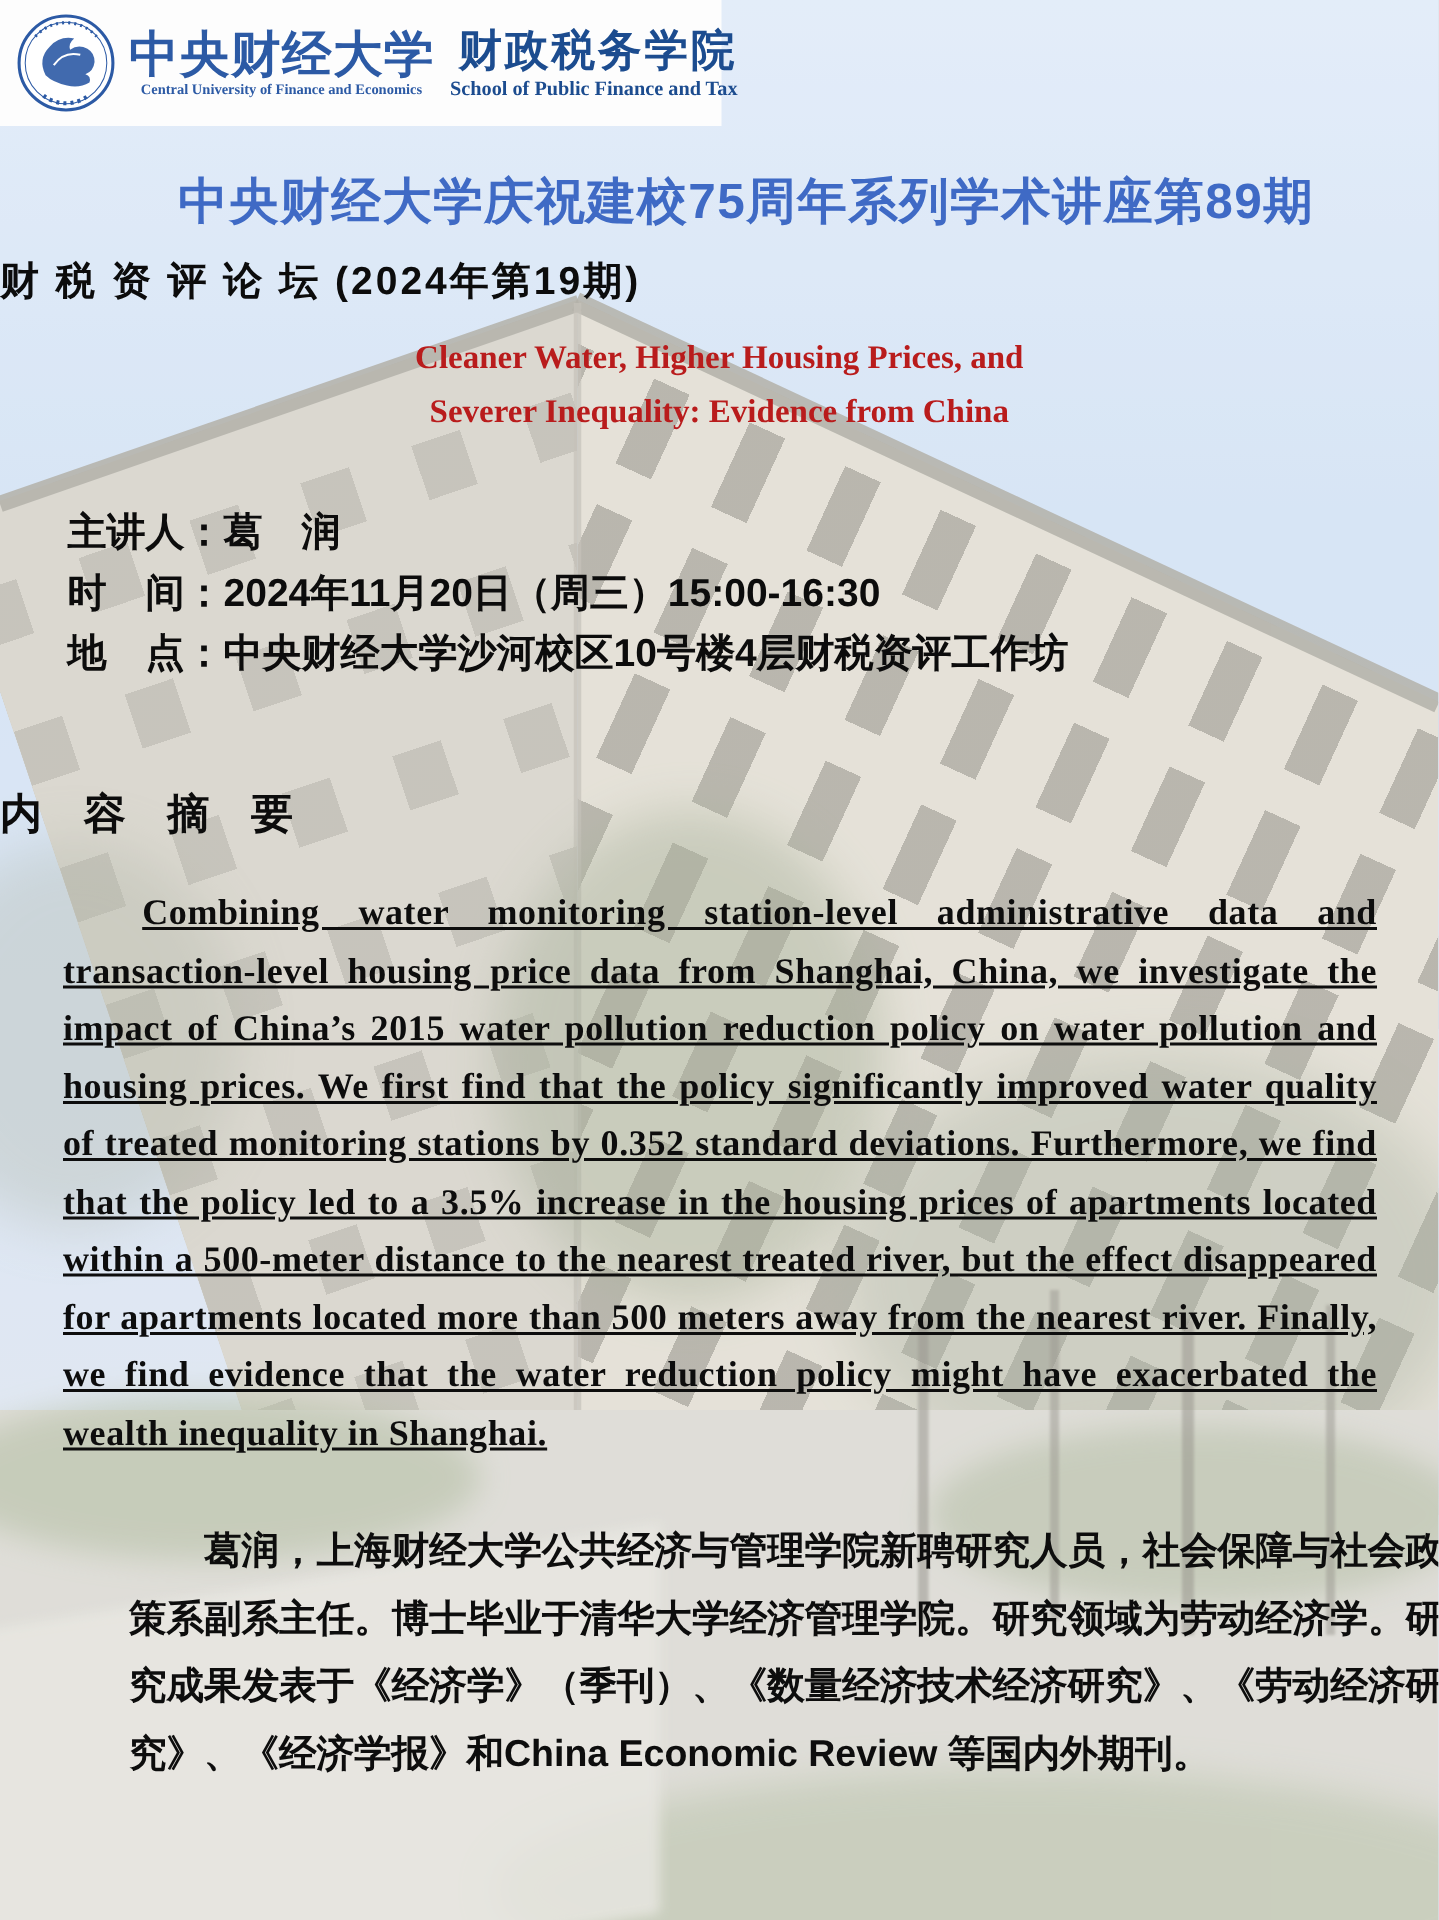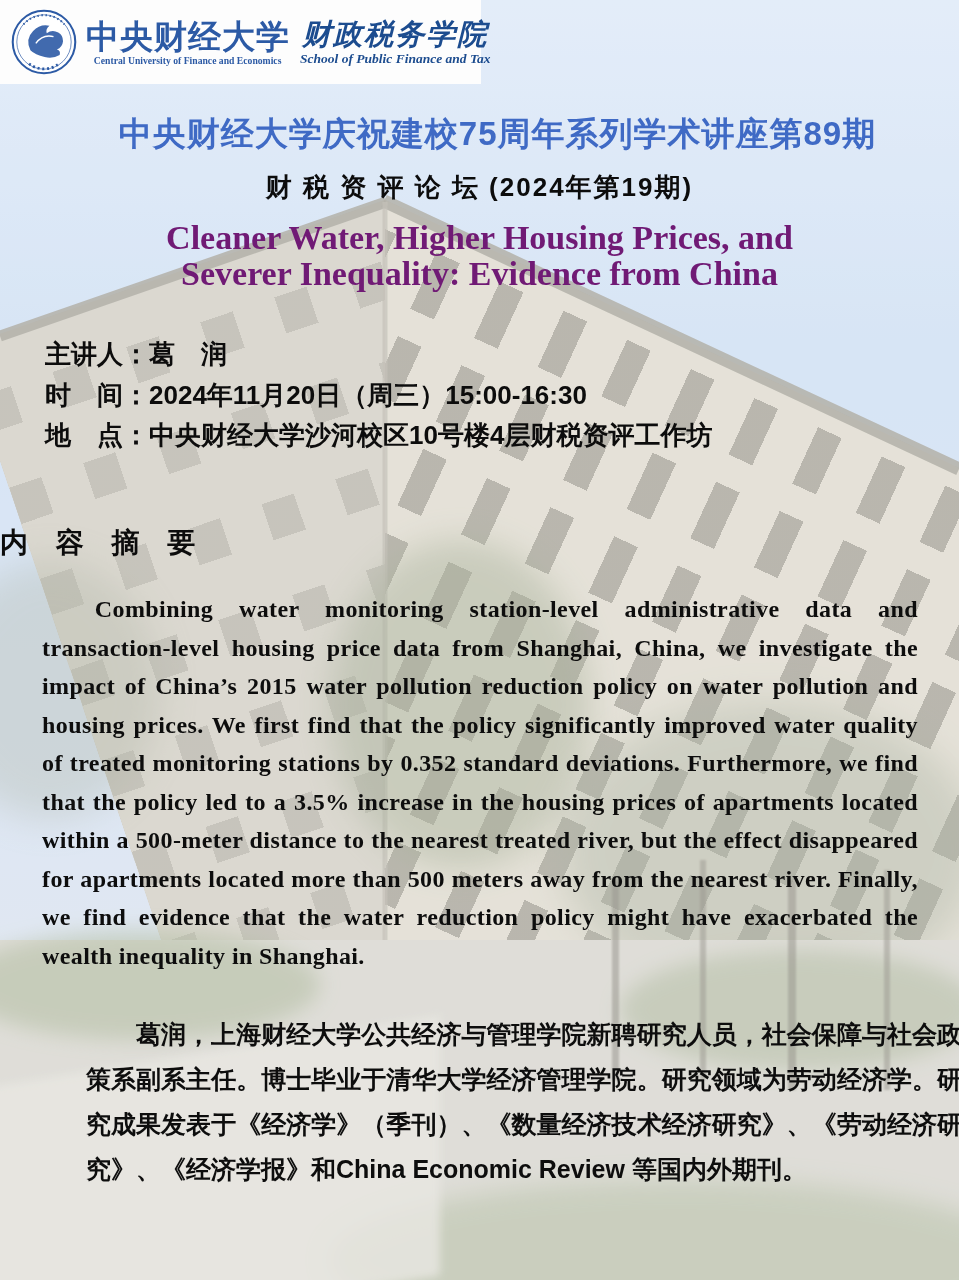--- a/index.html
+++ b/index.html
@@ -50,59 +50,59 @@
   .uni-block{ margin-left:8px; width:196px; text-align:center; }
   .uni-cn{
     color:#2c5aa5; font-size:33px; font-weight:bold; letter-spacing:1px;
     font-family:"Liberation Serif", serif; white-space:nowrap; line-height:36px;
   }
   .uni-en{
     color:#2c5aa5; font-size:10.5px; font-weight:bold; white-space:nowrap;
     font-family:"Liberation Serif", serif; transform:scale(0.92); transform-origin:center;
   }
   .hdr-divider{ width:2px; height:58px; background:#9fb0c6; margin:0 10px 0 8px; }
-  .school-block{ text-align:center;font-style:italic; }
+  .school-block{ text-align:right; }
   .school-cn{
     color:#1c4c8f; font-size:29px; font-weight:bold; letter-spacing:2px;
     line-height:34px; white-space:nowrap;
   }
   .school-en{
     color:#1c4c8f; font-size:13.5px; font-weight:bold; white-space:nowrap;
     font-family:"Liberation Serif", serif;
   }
 
   
   .content{ position:absolute; inset:0; color:#111; }
   .series-title{
     position:absolute; top:112px; left:0; right:0; text-align:center;
     color:#3f6ac5; font-size:33px; font-weight:bold; letter-spacing:1px;padding-left:36px;
   }
   .forum-subtitle{
-    position:absolute; top:170px; left:0; right:0; text-align:center;
+    position:absolute; top:170px; left:0; right:0; text-align:left;
     color:#0c0c0c; font-size:26px; font-weight:bold; letter-spacing:2px;
   }
   .en-title{
     position:absolute; top:220px; left:0; right:0; text-align:center;
     font-family:"Liberation Serif", serif; font-weight:bold;
-    font-size:34px; line-height:36px; color:#701a75;
+    font-size:22px; line-height:36px; color:#b91c1c;
   }
   .details{
     position:absolute; top:334px; left:45px; right:44px;
     font-size:26px; font-weight:bold; color:#0c0c0c;
   }
   .details .line{ line-height:40.5px; white-space:nowrap; }
   .abstract-heading{
     position:absolute; top:524px; left:0; right:0; text-align:left;
     font-size:28px; font-weight:bold; letter-spacing:10px; color:#0c0c0c;
   }
   .abstract-body{
     position:absolute; top:590px; left:42px; width:876px;
     font-family:"Liberation Serif", serif; font-weight:bold;
     font-size:24px; line-height:38.5px; letter-spacing:0.4px;
-    text-align:justify; text-indent:2.2em; color:#0d0d0d;
+    text-align:justify; text-indent:2.2em; color:#0d0d0d;text-decoration:underline;
   }
   .bio-body{
     position:absolute; top:1012px; left:42px; width:876px;
     font-size:25px; font-weight:bold; line-height:45px;
     text-align:justify; text-indent:2em; color:#0d0d0d;margin-left:44px;
   }
 </style>
 </head>
 <body>
 

